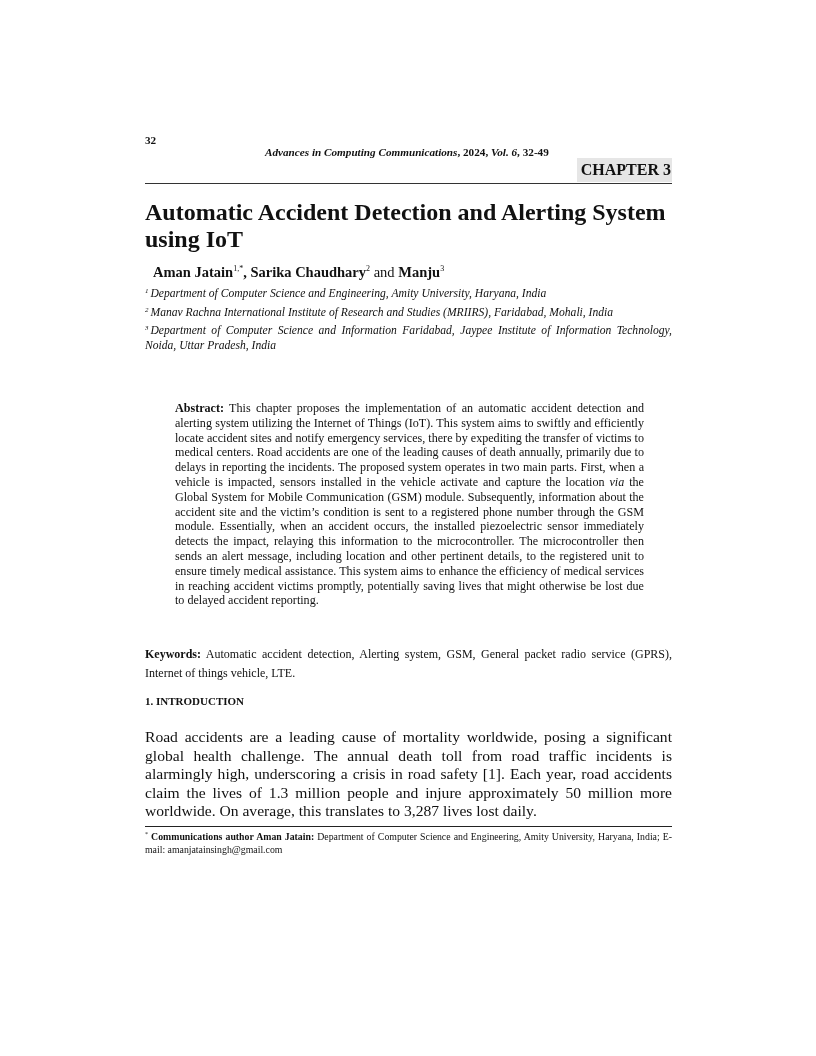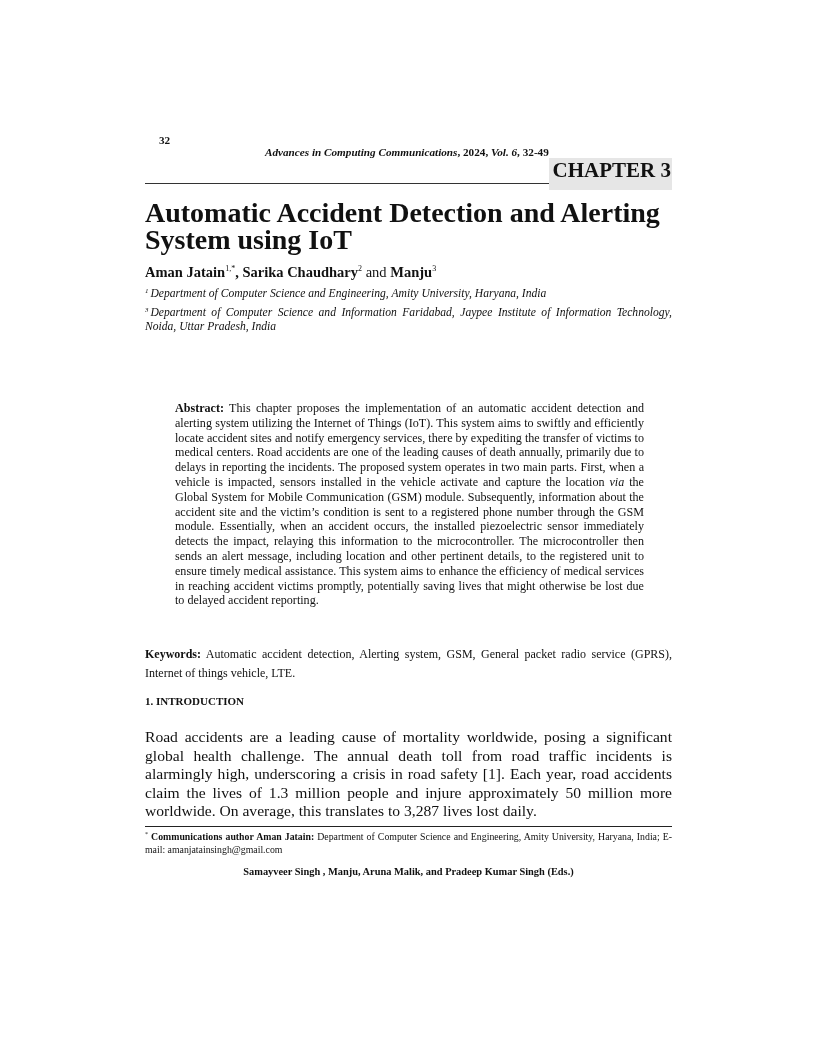--- a/index.html
+++ b/index.html
@@ -25,21 +25,21 @@
       position: absolute;
       top: 133px;
       left: 0;
       width: 527px;
       font-size: 11.2px;
       font-weight: bold;
       line-height: 14px;
     }
     .running-head .page-num {
       position: absolute;
-      left: 14px;
+      left: 0;
       top: 0;
     }
     .running-head .journal {
       position: absolute;
       left: 120px;
       top: 12px;
       font-style: italic;
     }
     .running-head .journal .upright {
       font-style: normal;
@@ -50,39 +50,39 @@
       left: 0;
       width: 527px;
       height: 25px;
       border-bottom: 1px solid #333333;
     }
     .chapter-label {
       position: absolute;
       right: 0;
       top: 0;
       background: #e6e6e6;
-      font-size: 21px;
+      font-size: 16px;
       font-weight: bold;
       line-height: 24px;
-      padding: 0 1px 8px 4px;
+      padding: 0 1px 0 4px;
     }
     .title {
       position: absolute;
       top: 199px;
       left: 0;
       width: 527px;
-      font-size: 28px;
+      font-size: 24px;
       font-weight: bold;
       line-height: 27px;
       margin: 0;
     }
     .authors {
       position: absolute;
       top: 263px;
-      left: 0;
+      left: 8px;
       font-size: 14.5px;
       line-height: 18px;
     }
     .authors b { font-weight: bold; }
     .authors sup {
       font-size: 8px;
       vertical-align: 6px;
       line-height: 0;
     }
     .affils {
@@ -190,20 +190,21 @@
   </div>
 
   <h1 class="title">Automatic Accident Detection and Alerting System using IoT</h1>
 
   <div class="authors">
     <b>Aman Jatain</b><sup>1,*</sup><b>, </b><b>Sarika Chaudhary</b><sup>2</sup><span> and </span><b>Manju</b><sup>3</sup>
   </div>
 
   <div class="affils">
     <p class="affil"><sup>1</sup><span>Department of Computer Science and Engineering, Amity University, Haryana, India</span></p>
+    <p class="affil"><sup>2</sup><span>Manav Rachna International Institute of Research and Studies (MRIIRS), Faridabad, Mohali, India</span></p>
     <p class="affil"><sup>3</sup><span>Department of Computer Science and Information Faridabad, Jaypee Institute of Information Technology, Noida, Uttar Pradesh, India</span></p>
   </div>
 
   <div class="abstract">
     <b>Abstract:</b><span> This chapter proposes the implementation of an automatic accident detection and alerting system utilizing the Internet of Things (IoT). This system aims to swiftly and efficiently locate accident sites and notify emergency services, there by expediting the transfer of victims to medical centers. Road accidents are one of the leading causes of death annually, primarily due to delays in reporting the incidents. The proposed system operates in two main parts. First, when a vehicle is impacted, sensors installed in the vehicle activate and capture the location </span><i>via</i><span> the Global System for Mobile Communication (GSM) module. Subsequently, information about the accident site and the victim’s condition is sent to a registered phone number through the GSM module. Essentially, when an accident occurs, the installed piezoelectric sensor immediately detects the impact, relaying this information to the microcontroller. The microcontroller then sends an alert message, including location and other pertinent details, to the registered unit to ensure timely medical assistance. This system aims to enhance the efficiency of medical services in reaching accident victims promptly, potentially saving lives that might otherwise be lost due to delayed accident reporting.</span>
   </div>
 
   <div class="keywords">
     <b>Keywords:</b><span> Automatic accident detection, Alerting system, GSM, General packet radio service (GPRS), Internet of things vehicle, LTE.</span>
   </div>
@@ -212,16 +213,15 @@
 
   <p class="intro">Road accidents are a leading cause of mortality worldwide, posing a significant global health challenge. The annual death toll from road traffic incidents is alarmingly high, underscoring a crisis in road safety [1]. Each year, road accidents claim the lives of 1.3 million people and injure approximately 50 million more worldwide. On average, this translates to 3,287 lives lost daily.</p>
 
   <div class="footnote-rule"></div>
 
   <div class="footnote">
     <sup>*</sup> <b>Communications author Aman Jatain:</b><span> Department of Computer Science and Engineering, Amity University, Haryana, India; E-mail: amanjatainsingh@gmail.com</span>
   </div>
 
   <div class="imprint">
-    <div>Samayveer Singh , Manju, Aruna Malik, and Pradeep Kumar Singh (Eds.)</div>
   </div>
 
 </div>
 
 </body></html>

